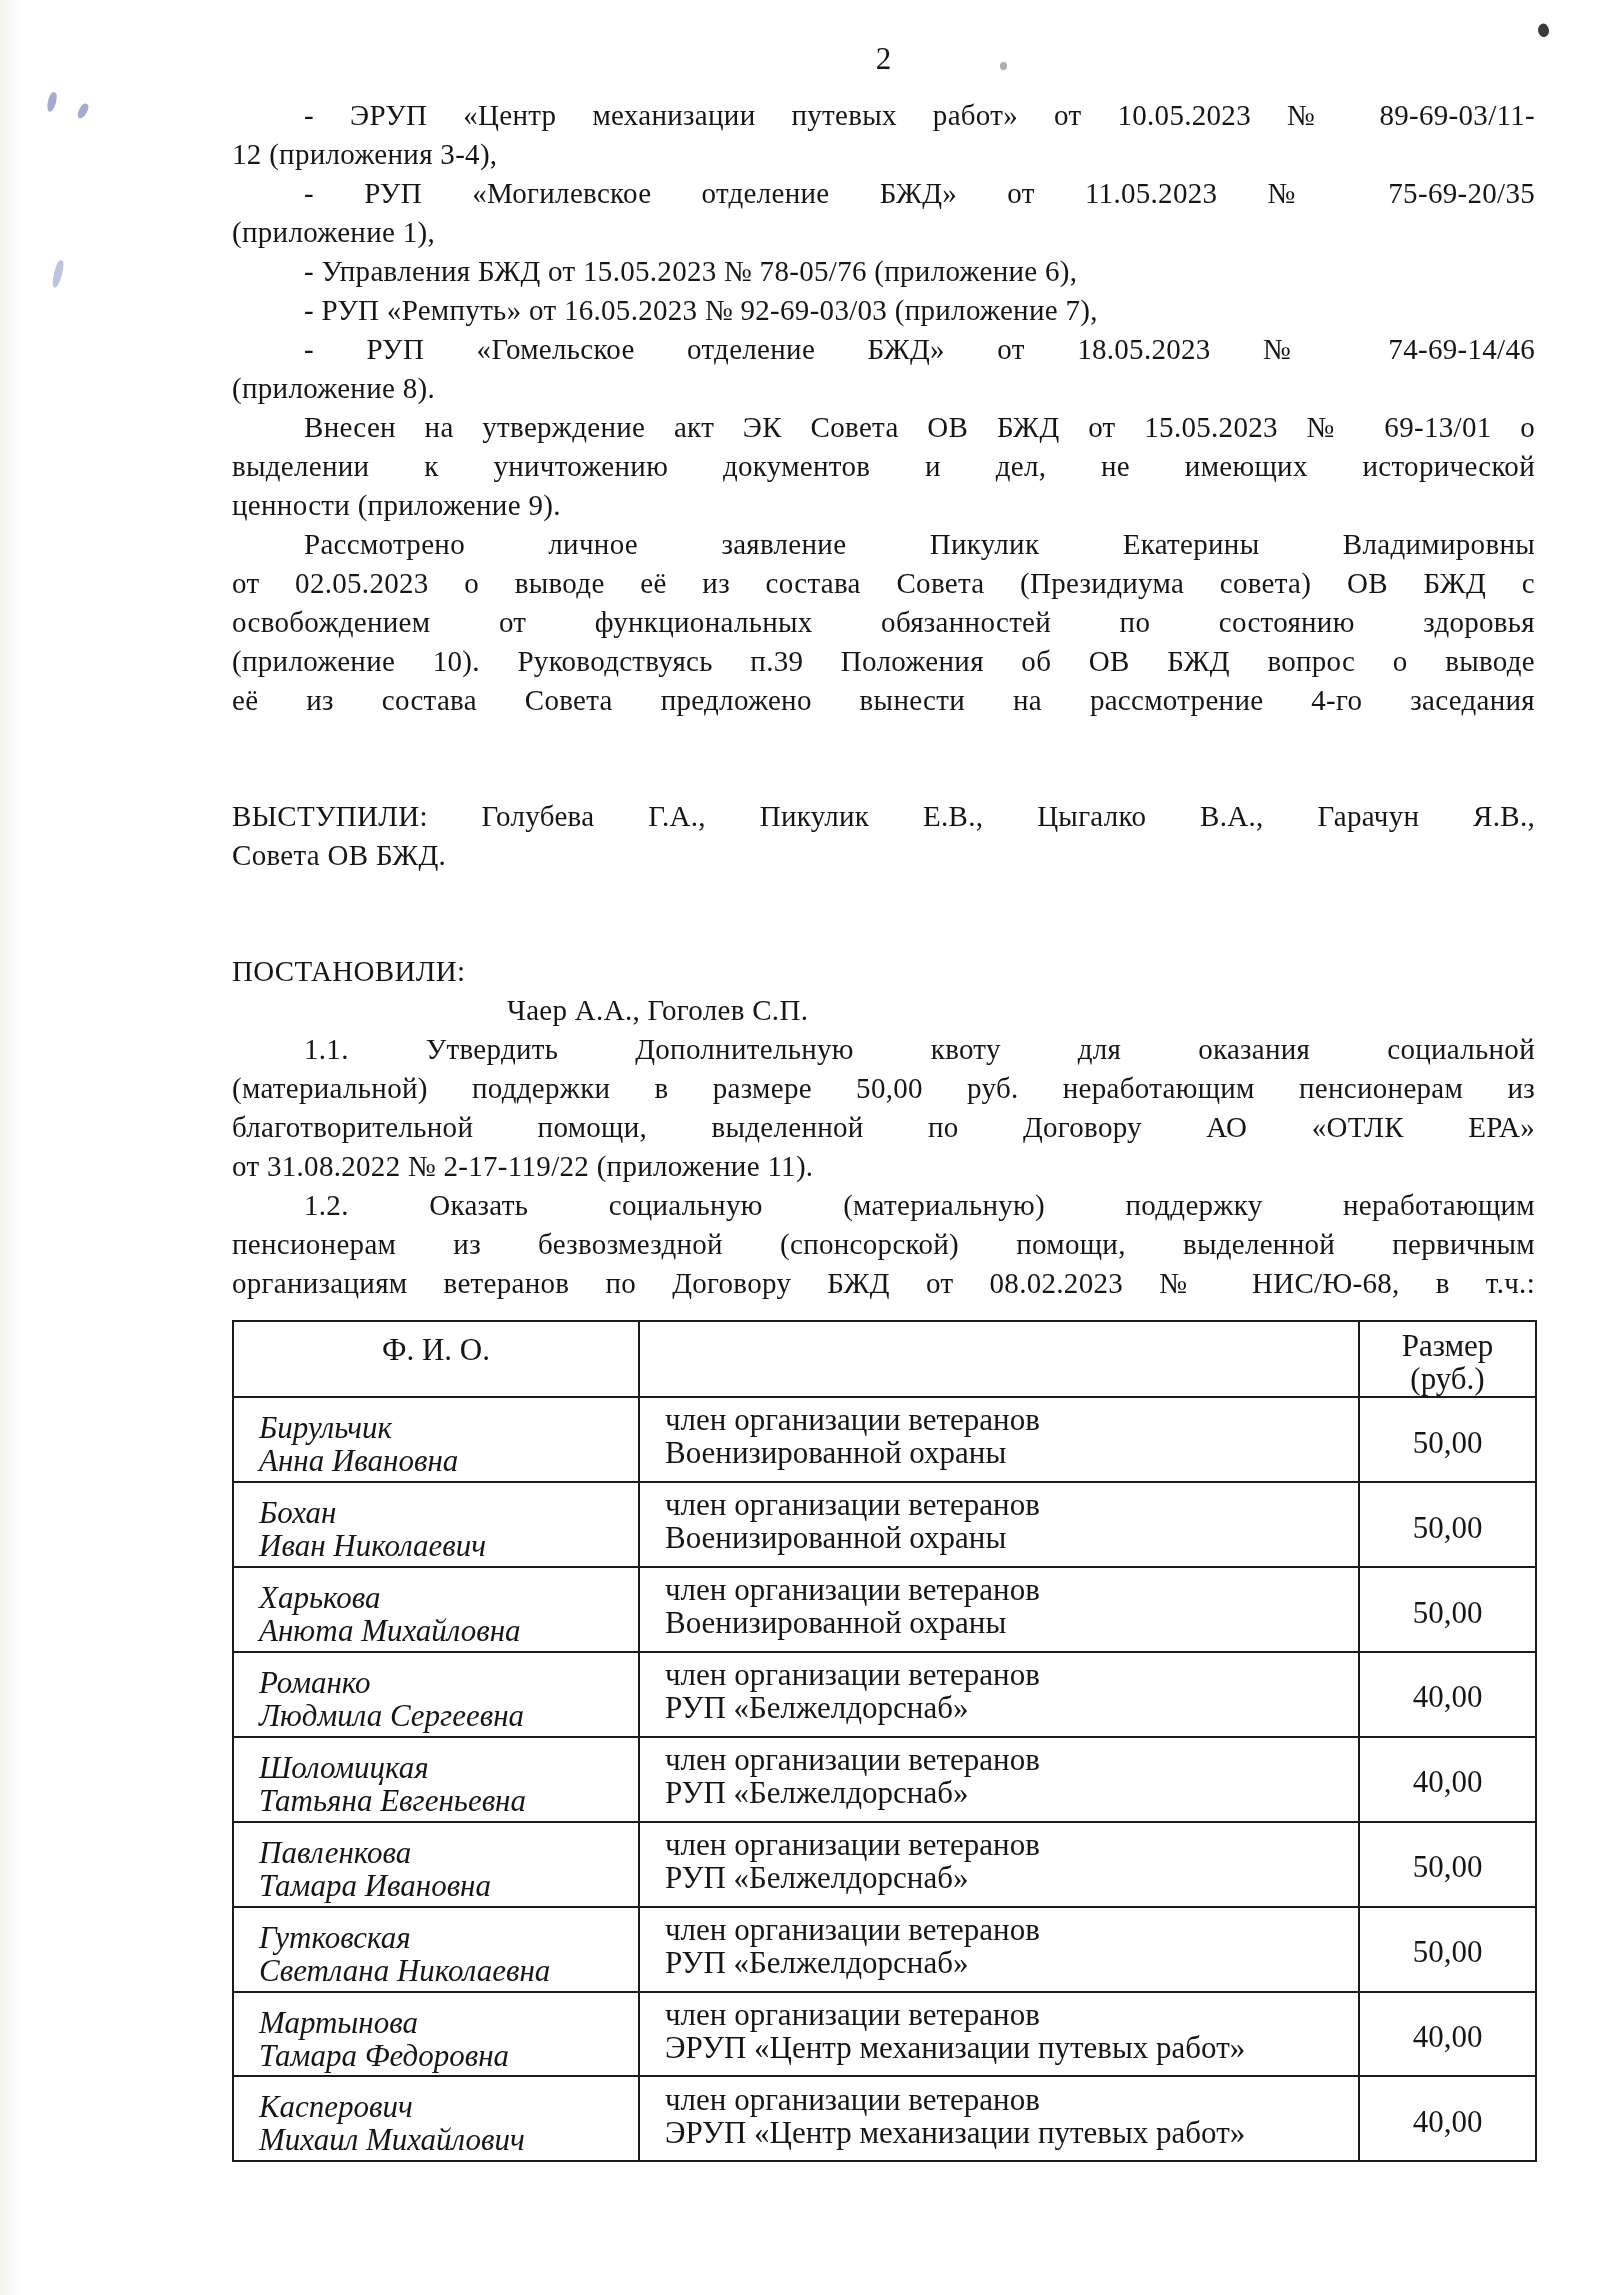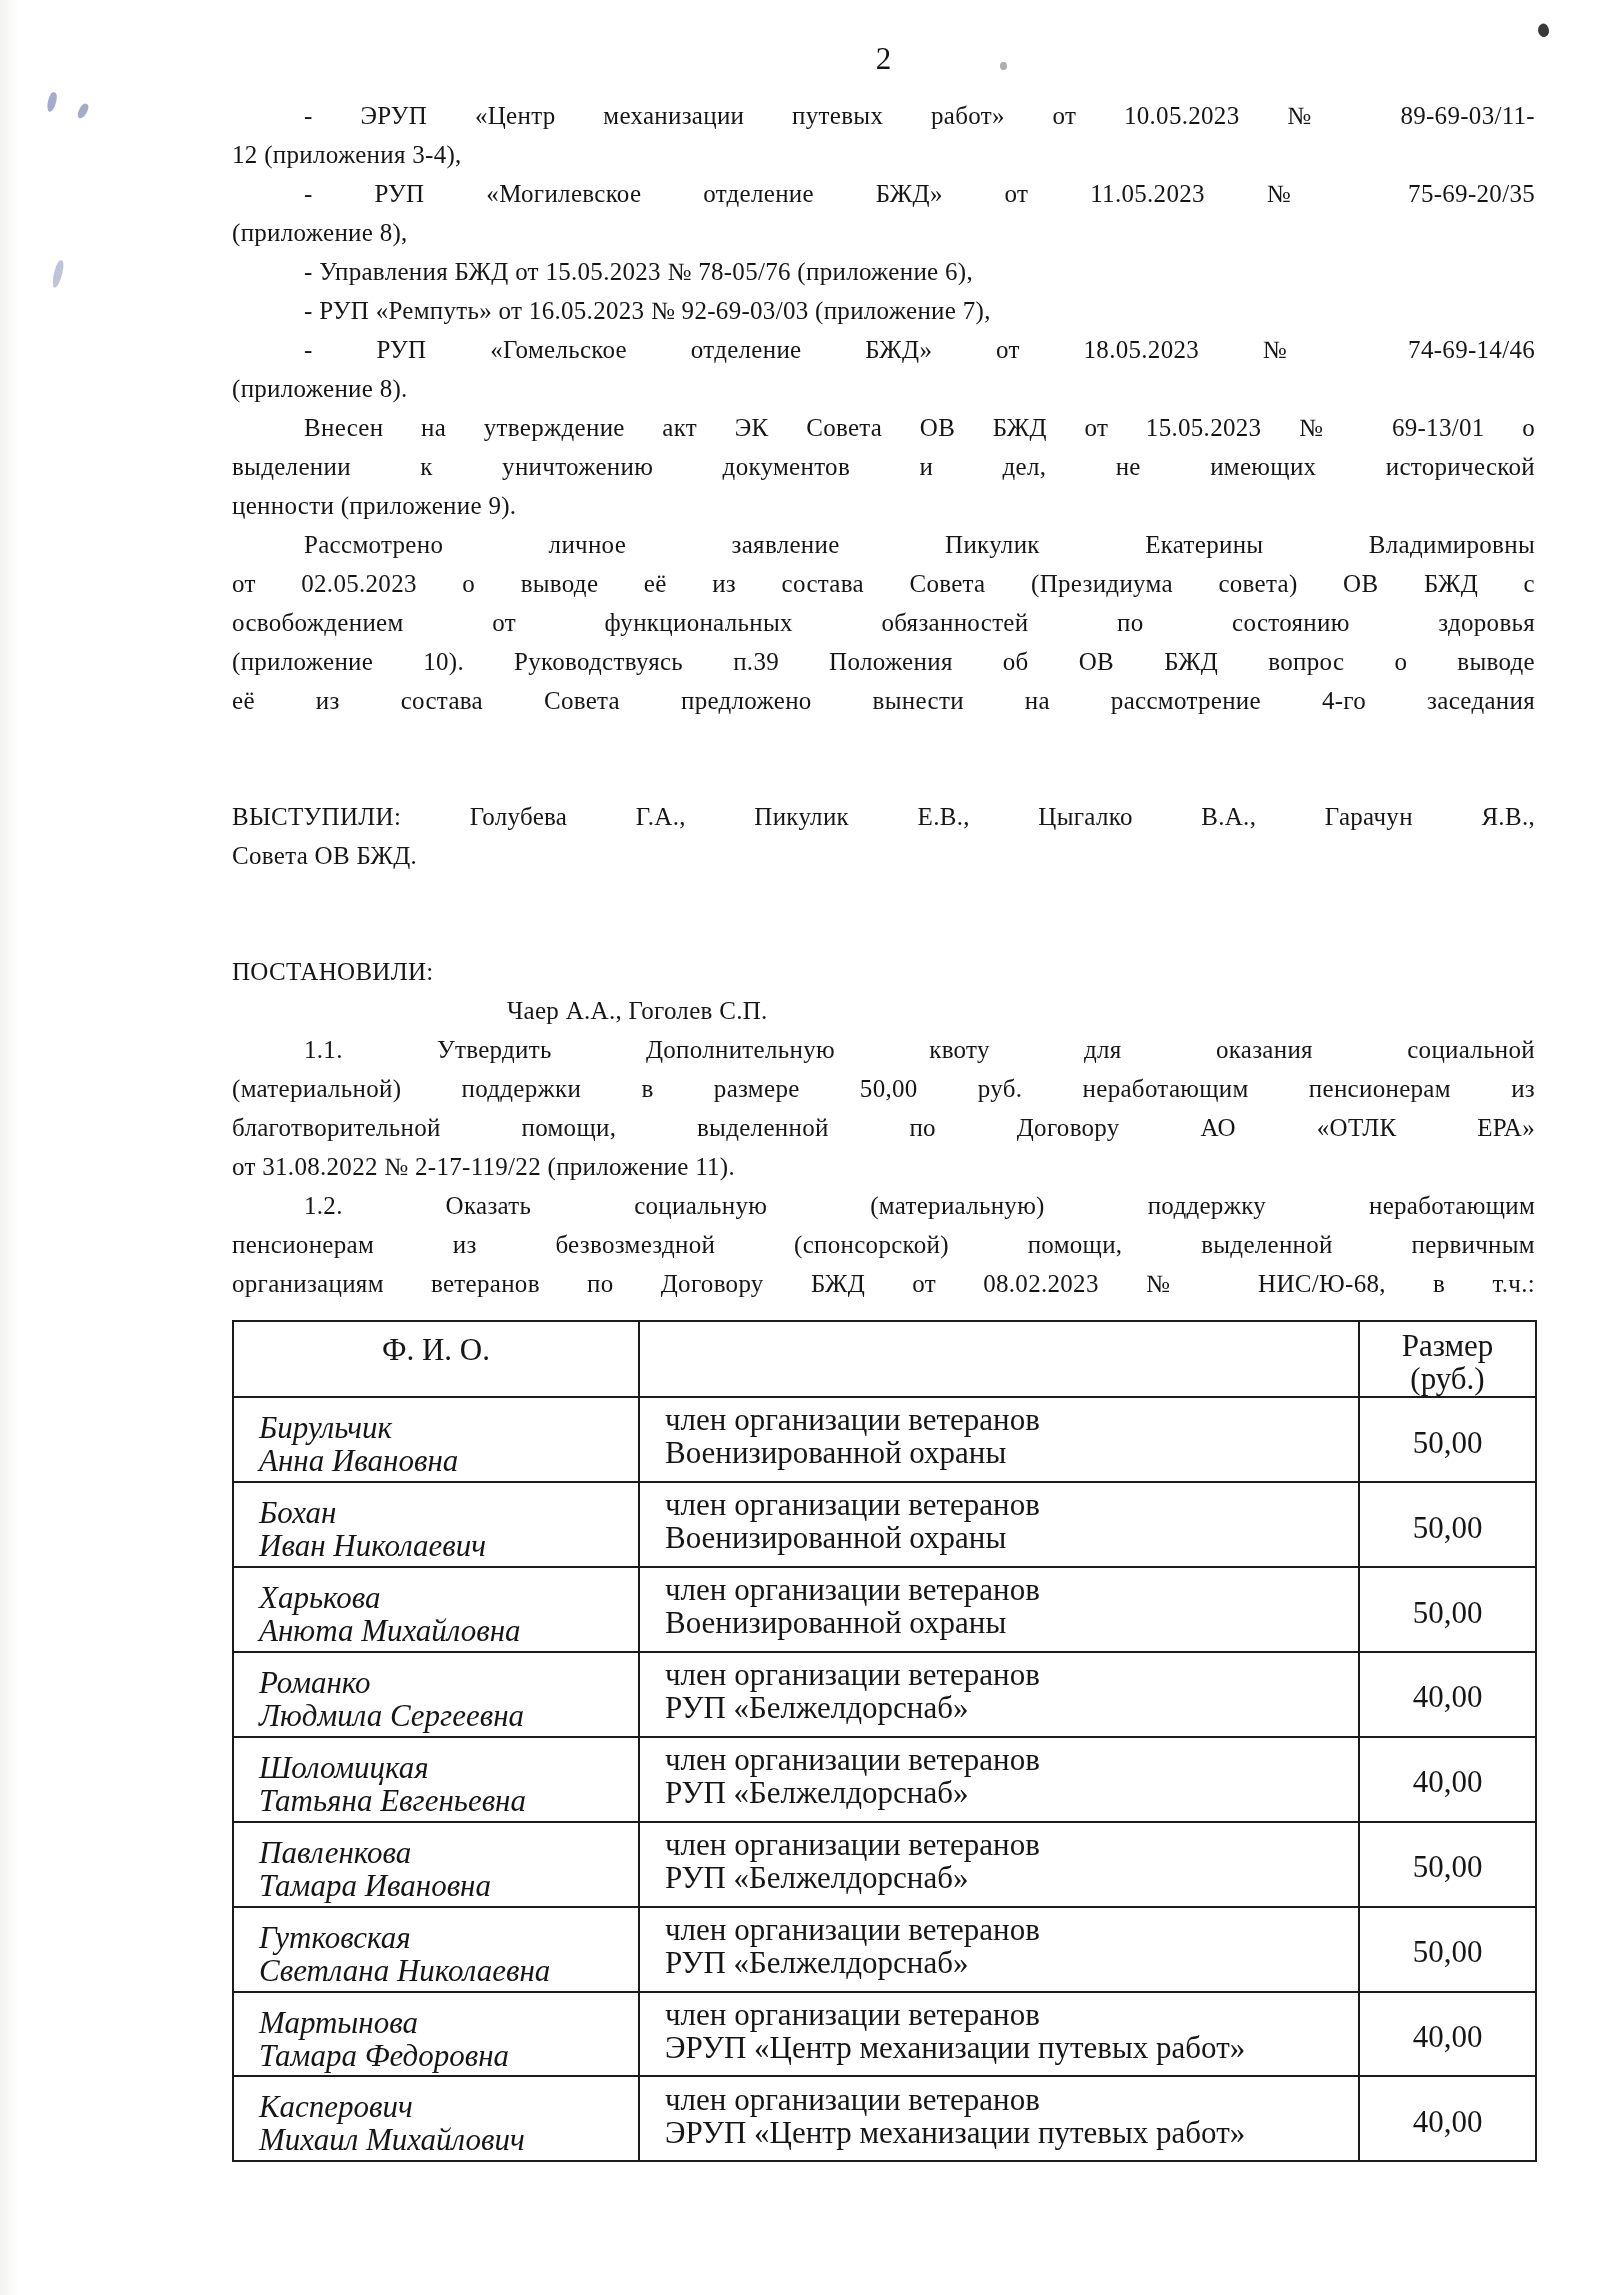--- a/index.html
+++ b/index.html
@@ -24,21 +24,21 @@
     background: linear-gradient(90deg, #f2f2f0 0px, #ffffff 19.6px);
   }
   .pagenum {
     text-align: center;
     font-size: 31px;
     height: 39px;
     line-height: 39px;
     margin-bottom: 18.3px;
   }
   .line {
-    font-size: 25px;
+    font-size: 29px;
     height: 39px;
     line-height: 39px;
     letter-spacing: 0.3px;
   }
   .line.j {
     text-align: justify;
     text-align-last: justify;
   }
   .line.ind1 { text-indent: 72px; }
   .line.ind2 { text-indent: 275px; }
@@ -113,21 +113,21 @@
 <body>
 
 <div class="page">
 
   <div class="pagenum">2</div>
 
   <div>
       <div class="line j ind1">- ЭРУП «Центр механизации путевых работ» от 10.05.2023 № 89-69-03/11-</div>
       <div class="line">12 (приложения 3-4),</div>
       <div class="line j ind1">- РУП «Могилевское отделение БЖД» от 11.05.2023 № 75-69-20/35</div>
-      <div class="line">(приложение 8),</div>
+      <div class="line">(приложение 1),</div>
       <div class="line ind1">- Управления БЖД от 15.05.2023 № 78-05/76 (приложение 6),</div>
       <div class="line ind1">- РУП «Ремпуть» от 16.05.2023 № 92-69-03/03 (приложение 7),</div>
       <div class="line j ind1">- РУП «Гомельское отделение БЖД» от 18.05.2023 № 74-69-14/46</div>
       <div class="line">(приложение 8).</div>
       <div class="line j ind1">Внесен на утверждение акт ЭК Совета ОВ БЖД от 15.05.2023 № 69-13/01 о</div>
       <div class="line j">выделении к уничтожению документов и дел, не имеющих исторической</div>
       <div class="line">ценности (приложение 9).</div>
       <div class="line j ind1">Рассмотрено личное заявление Пикулик Екатерины Владимировны</div>
       <div class="line j">от 02.05.2023 о выводе её из состава Совета (Президиума совета) ОВ БЖД с</div>
       <div class="line j">освобождением от функциональных обязанностей по состоянию здоровья</div>

